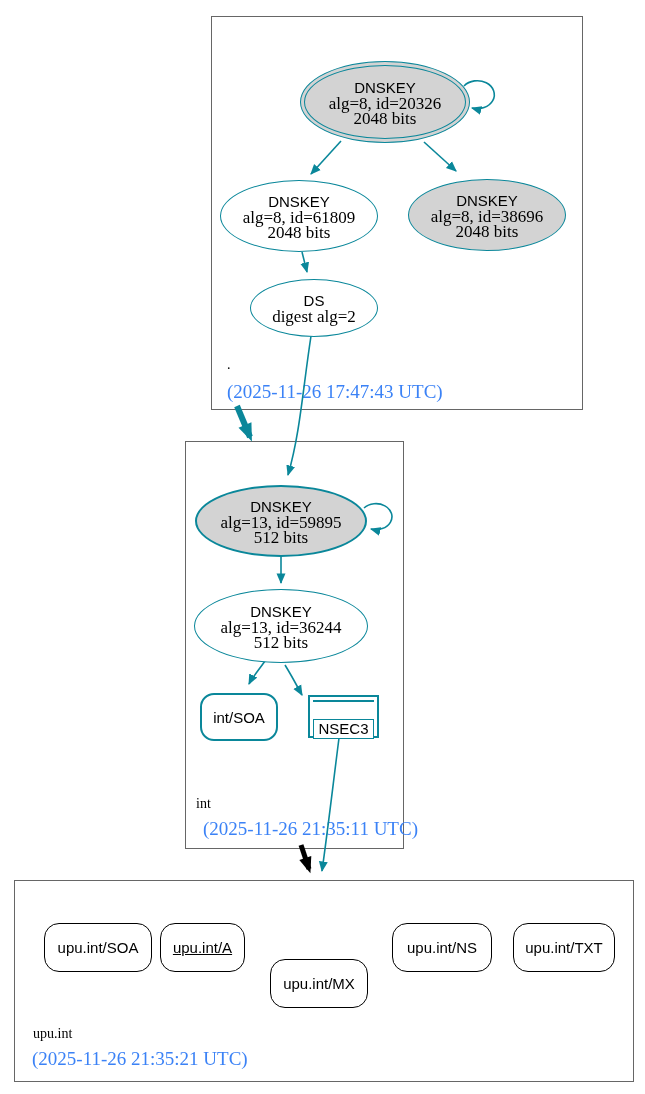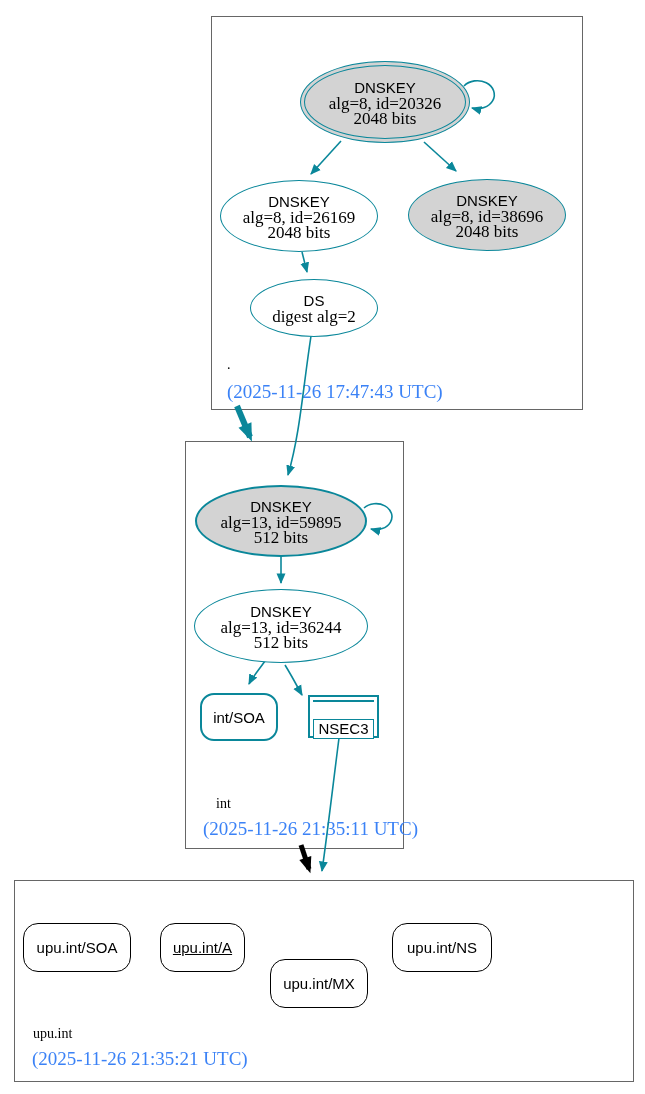--- a/index.html
+++ b/index.html
@@ -54,21 +54,21 @@
 
 <div class="canvas">
 
   <div class="zone-box" style="left:211px;top:16px;width:370px;height:392px;"></div>
   <div class="zone-box" style="left:185px;top:441px;width:217px;height:406px;"></div>
   <div class="zone-box" style="left:14px;top:880px;width:618px;height:200px;"></div>
 
   <div class="zone-label" style="left:227px;top:357px;">.</div>
   <div class="zone-ts" style="left:227px;top:384px;">(2025-11-26 17:47:43 UTC)</div>
 
-  <div class="zone-label" style="left:216px;top:796px;">int</div>
+  <div class="zone-label" style="left:196px;top:796px;">int</div>
   <div class="zone-ts" style="left:203px;top:821px;">(2025-11-26 21:35:11 UTC)</div>
 
   <div class="zone-label" style="left:33px;top:1026px;">upu.int</div>
   <div class="zone-ts" style="left:32px;top:1051px;">(2025-11-26 21:35:21 UTC)</div>
 
   <svg class="edge-layer" width="645" height="1094" viewBox="0 0 645 1094" xmlns="http://www.w3.org/2000/svg">
     <defs>
       <marker id="ahTeal" viewBox="0 0 10 10" refX="8.5" refY="5" markerWidth="7" markerHeight="7" orient="auto">
         <path class="mk-teal" d="M0,1 L9.5,5 L0,9 z"></path>
       </marker>
@@ -96,21 +96,21 @@
   </svg>
 
   <div class="node ellipse double gray" style="left:300px;top:61px;width:170px;height:82px;">
     <div class="nt">DNSKEY</div>
     <div class="ns">alg=8, id=20326</div>
     <div class="ns">2048 bits</div>
   </div>
 
   <div class="node ellipse" style="left:220px;top:180px;width:158px;height:72px;">
     <div class="nt">DNSKEY</div>
-    <div class="ns">alg=8, id=26169</div>
+    <div class="ns">alg=8, id=61809</div>
     <div class="ns">2048 bits</div>
   </div>
 
   <div class="node ellipse gray" style="left:408px;top:179px;width:158px;height:72px;">
     <div class="nt">DNSKEY</div>
     <div class="ns">alg=8, id=38696</div>
     <div class="ns">2048 bits</div>
   </div>
 
   <div class="node ellipse" style="left:250px;top:279px;width:128px;height:58px;">
@@ -132,26 +132,29 @@
 
   <div class="node rrset teal" style="left:200px;top:693px;width:78px;height:48px;">
     <div>int/SOA</div>
   </div>
 
   <div class="node nsec3" style="left:308px;top:695px;width:71px;height:43px;">
     <div class="nsec3-bar"></div>
     <div class="nsec3-label">NSEC3</div>
   </div>
 
-  <div class="node rrset black" style="left:23px;top:923px;width:108px;height:49px;">
+  <div class="node rrset black" style="left:44px;top:923px;width:108px;height:49px;">
     <div>upu.int/SOA</div>
   </div>
   <div class="node rrset black" style="left:160px;top:923px;width:85px;height:49px;text-decoration:underline;">
     <div>upu.int/A</div>
   </div>
   <div class="node rrset black" style="left:270px;top:923px;width:98px;height:49px;margin-top:36px;">
     <div>upu.int/MX</div>
   </div>
   <div class="node rrset black" style="left:392px;top:923px;width:100px;height:49px;">
     <div>upu.int/NS</div>
   </div>
+  <div class="node rrset black" style="left:513px;top:923px;width:102px;height:49px;">
+    <div>upu.int/TXT</div>
+  </div>
 
 </div>
 
 </body></html>

